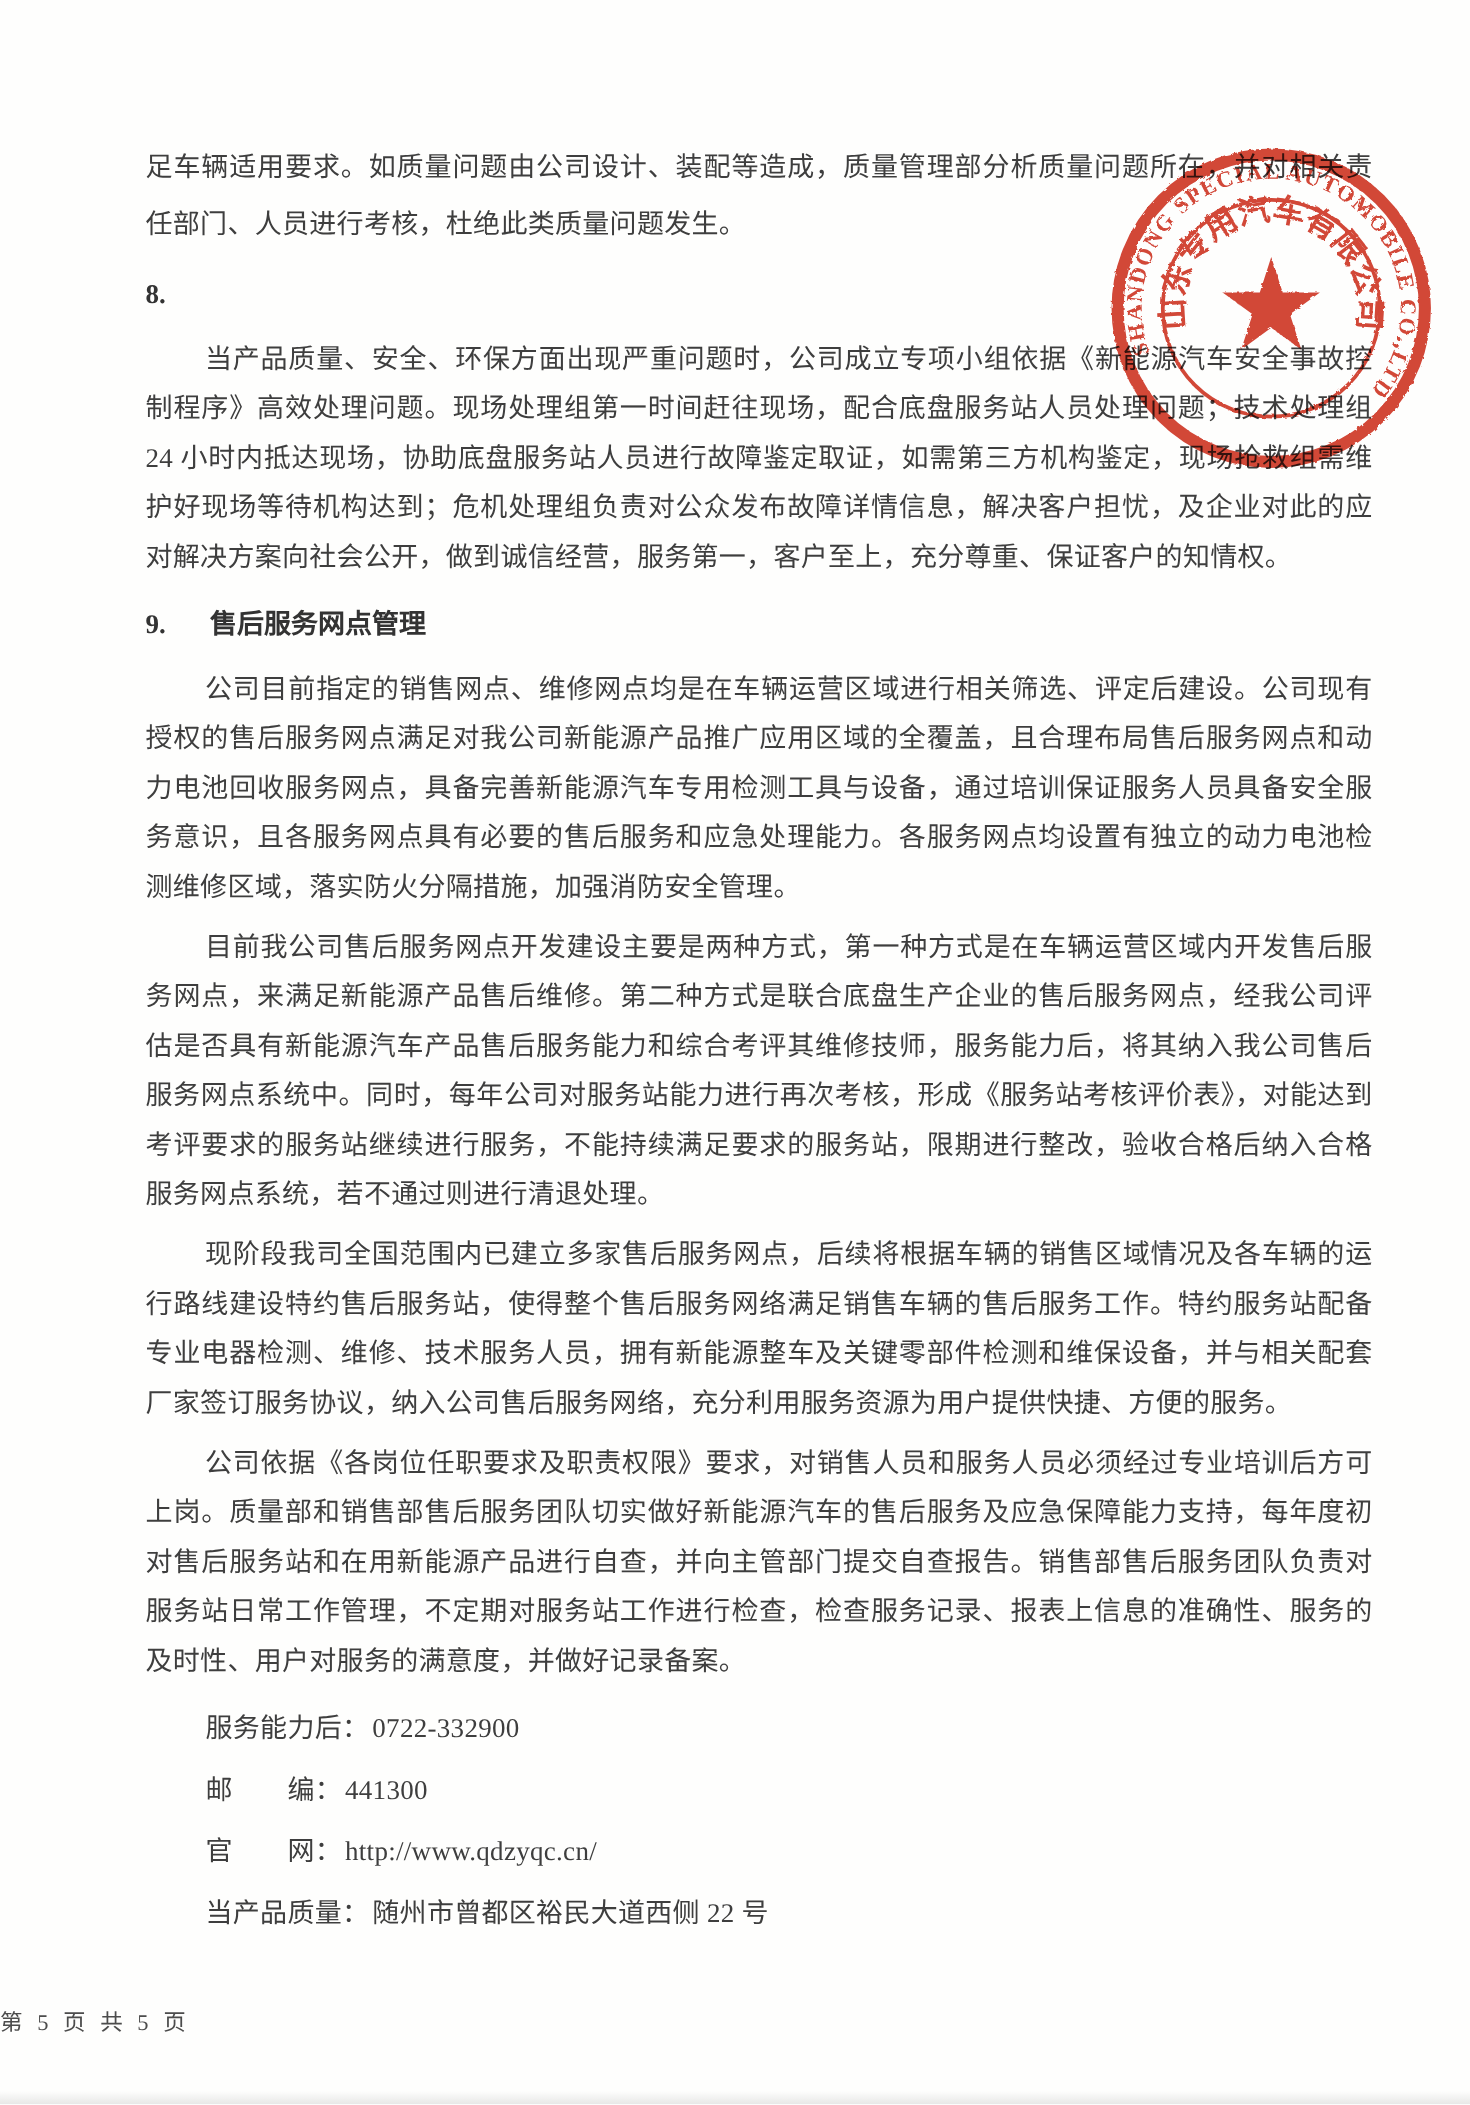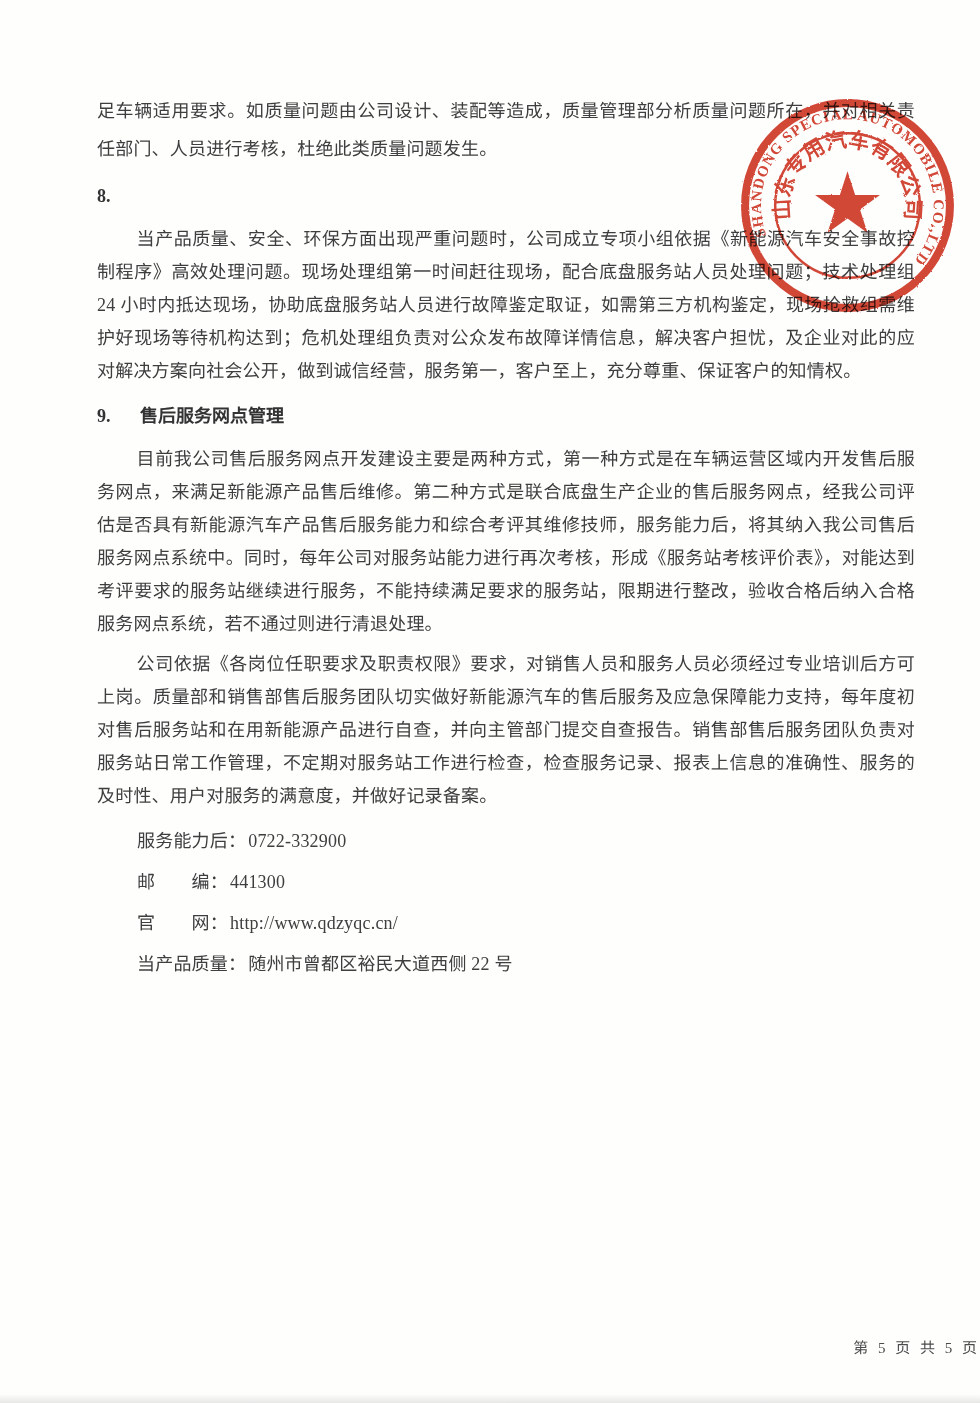--- a/index.html
+++ b/index.html
@@ -54,21 +54,21 @@
     line-height: 41px;
     letter-spacing: 0.2px;
   }
   .contact-row .value { margin-left: 2px; }
 
   .footer {
     position: absolute;
     left: 0;
     top: 1336px;
     width: 100%;
-    text-align: right;
+    text-align: left;
     font-size: 15px;
     letter-spacing: 3px;
     color: #4c4c4c;
   }
 
   .seal {
     position: absolute;
     left: 731px;
     top: 89px;
     width: 233px;
@@ -108,21 +108,23 @@
       <span class="num">8.</span>
     </div>
 
     <p class="para">当产品质量、安全、环保方面出现严重问题时，公司成立专项小组依据《新能源汽车安全事故控制程序》高效处理问题。现场处理组第一时间赶往现场，配合底盘服务站人员处理问题；技术处理组 24 小时内抵达现场，协助底盘服务站人员进行故障鉴定取证，如需第三方机构鉴定，现场抢救组需维护好现场等待机构达到；危机处理组负责对公众发布故障详情信息，解决客户担忧，及企业对此的应对解决方案向社会公开，做到诚信经营，服务第一，客户至上，充分尊重、保证客户的知情权。</p>
 
     <div class="heading">
       <span class="num">9.</span>
       <span class="title">售后服务网点管理</span>
     </div>
 
+    <p class="para">公司目前指定的销售网点、维修网点均是在车辆运营区域进行相关筛选、评定后建设。公司现有授权的售后服务网点满足对我公司新能源产品推广应用区域的全覆盖，且合理布局售后服务网点和动力电池回收服务网点，具备完善新能源汽车专用检测工具与设备，通过培训保证服务人员具备安全服务意识，且各服务网点具有必要的售后服务和应急处理能力。各服务网点均设置有独立的动力电池检测维修区域，落实防火分隔措施，加强消防安全管理。</p>
     <p class="para">目前我公司售后服务网点开发建设主要是两种方式，第一种方式是在车辆运营区域内开发售后服务网点，来满足新能源产品售后维修。第二种方式是联合底盘生产企业的售后服务网点，经我公司评估是否具有新能源汽车产品售后服务能力和综合考评其维修技师，服务能力后，将其纳入我公司售后服务网点系统中。同时，每年公司对服务站能力进行再次考核，形成《服务站考核评价表》，对能达到考评要求的服务站继续进行服务，不能持续满足要求的服务站，限期进行整改，验收合格后纳入合格服务网点系统，若不通过则进行清退处理。</p>
+    <p class="para">现阶段我司全国范围内已建立多家售后服务网点，后续将根据车辆的销售区域情况及各车辆的运行路线建设特约售后服务站，使得整个售后服务网络满足销售车辆的售后服务工作。特约服务站配备专业电器检测、维修、技术服务人员，拥有新能源整车及关键零部件检测和维保设备，并与相关配套厂家签订服务协议，纳入公司售后服务网络，充分利用服务资源为用户提供快捷、方便的服务。</p>
     <p class="para">公司依据《各岗位任职要求及职责权限》要求，对销售人员和服务人员必须经过专业培训后方可上岗。质量部和销售部售后服务团队切实做好新能源汽车的售后服务及应急保障能力支持，每年度初对售后服务站和在用新能源产品进行自查，并向主管部门提交自查报告。销售部售后服务团队负责对服务站日常工作管理，不定期对服务站工作进行检查，检查服务记录、报表上信息的准确性、服务的及时性、用户对服务的满意度，并做好记录备案。</p>
 
     <div class="contact">
       <div class="contact-row">
         <span class="label">服务能力后：</span><span class="value">0722-332900</span>
       </div>
       <div class="contact-row">
         <span class="label">邮　　编：</span><span class="value">441300</span>
       </div>
       <div class="contact-row">

